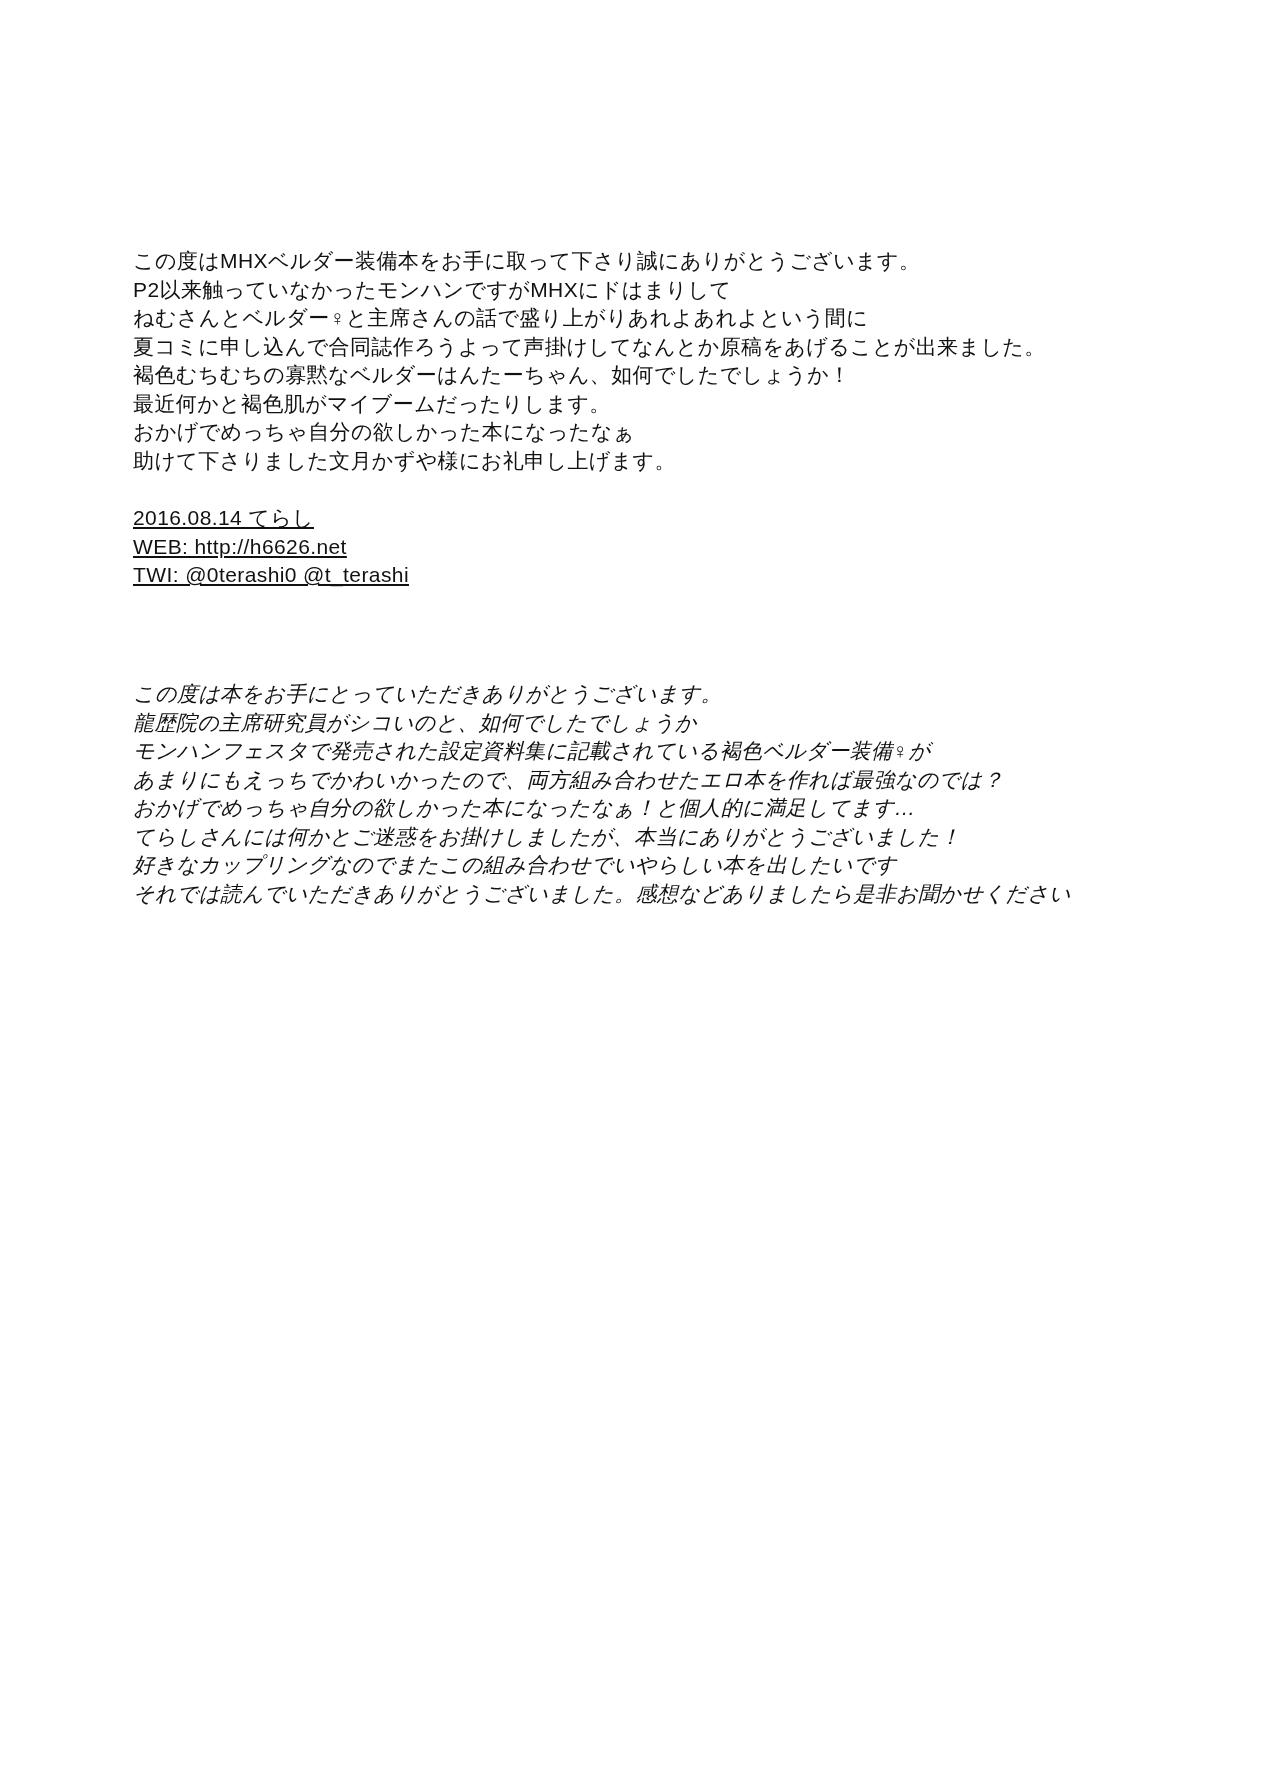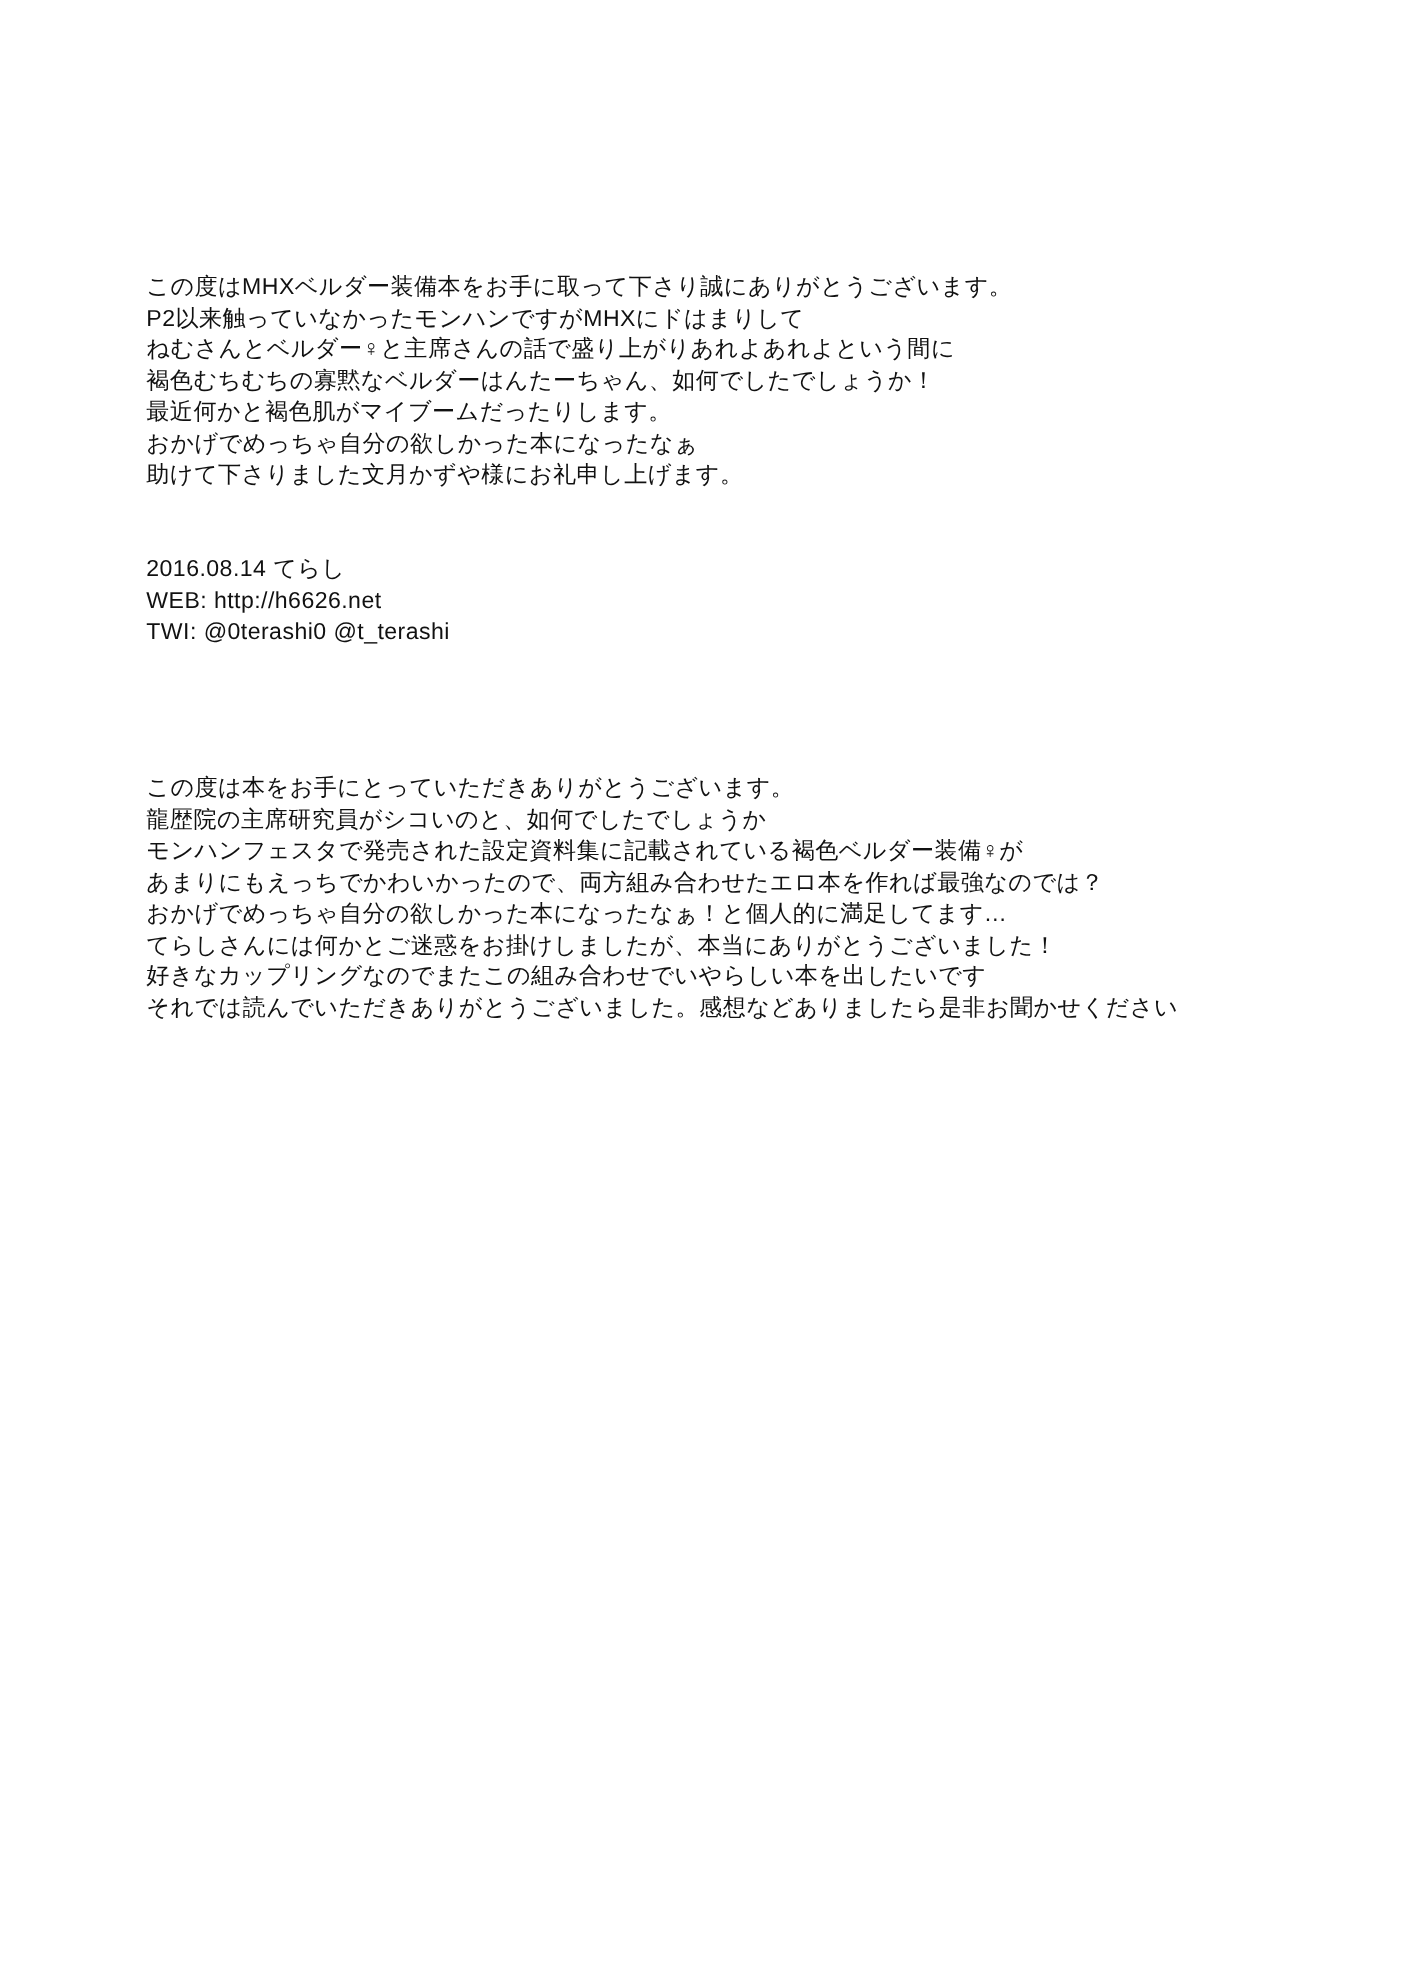--- a/index.html
+++ b/index.html
@@ -26,36 +26,37 @@
     font-size: 21px;
     line-height: 28.5px;
     letter-spacing: 0.4px;
     white-space: nowrap;
     color: #111111;
   }
   .jp-weight {
     font-weight: 500;
   }
   #terashi-lines   { top: 247px; }
-  #terashi-sig     { top: 504px; }
-  #nemu-lines      { top: 703px; }
+  #terashi-sig     { top: 504px; text-decoration: underline; }
+  #nemu-lines      { top: 680px; font-style: italic; }
   #nemu-sig        { top: 993px; }
   .line {
     height: 28.5px;
   }
 </style>
 </head>
 <body>
 
 <div class="page">
 
   <div class="text-block jp-weight" id="terashi-lines">
     <div class="line">この度はMHXベルダー装備本をお手に取って下さり誠にありがとうございます。</div>
     <div class="line">P2以来触っていなかったモンハンですがMHXにドはまりして</div>
     <div class="line">ねむさんとベルダー♀と主席さんの話で盛り上がりあれよあれよという間に</div>
+    <div class="line">夏コミに申し込んで合同誌作ろうよって声掛けしてなんとか原稿をあげることが出来ました。</div>
     <div class="line">褐色むちむちの寡黙なベルダーはんたーちゃん、如何でしたでしょうか！</div>
     <div class="line">最近何かと褐色肌がマイブームだったりします。</div>
     <div class="line">おかげでめっちゃ自分の欲しかった本になったなぁ</div>
     <div class="line">助けて下さりました文月かずや様にお礼申し上げます。</div>
   </div>
 
   <div class="text-block" id="terashi-sig">
     <div class="line">2016.08.14 てらし</div>
     <div class="line">WEB: http://h6626.net</div>
     <div class="line">TWI: @0terashi0 @t_terashi</div>

